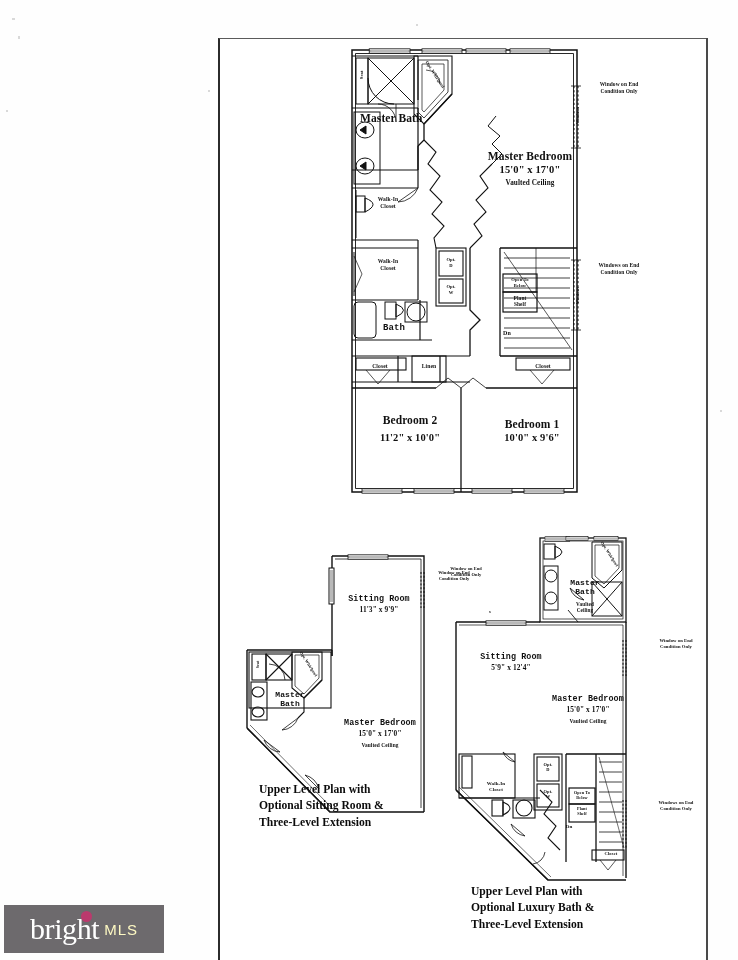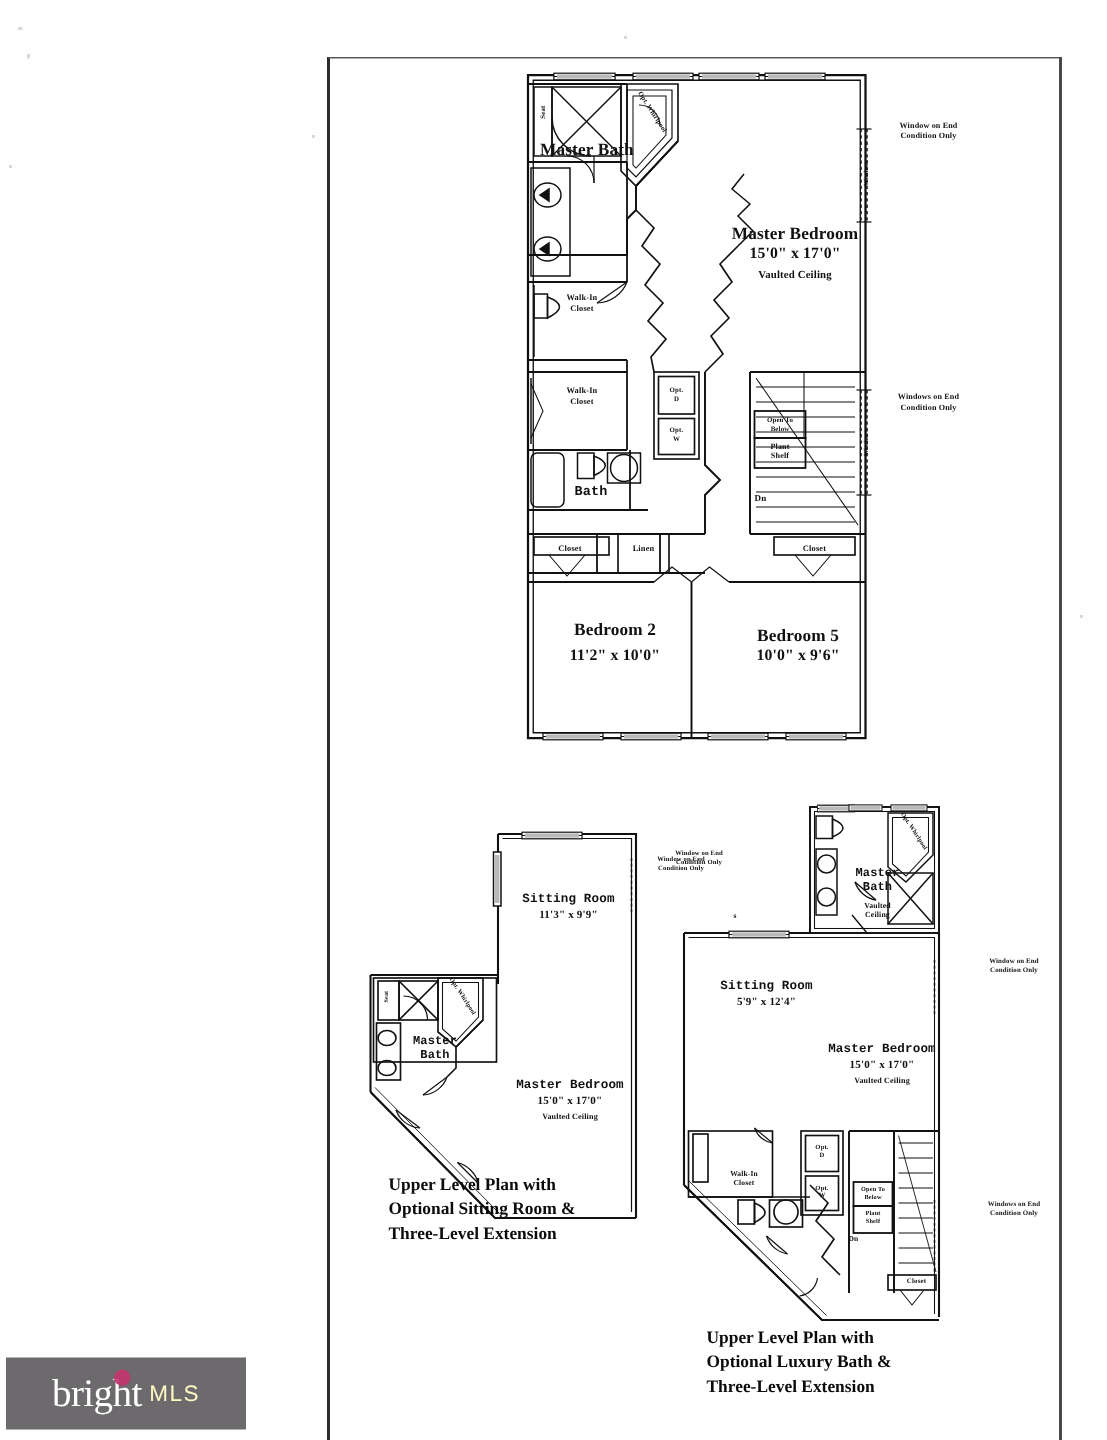--- a/index.html
+++ b/index.html
@@ -29,21 +29,21 @@
   .mini{font-size:6.4px;line-height:1.15;font-family:Liberation Mono, monospace;}
   .note{font-size:5.4px;line-height:1.25;white-space:normal;width:58px;text-align:center;}
   .caption{font-size:11.6px;line-height:1.42;text-align:left;white-space:normal;
            font-weight:bold;color:#0b0b0b;}
   .rot-wp{transform:rotate(57deg);transform-origin:50% 50%;}
   .rot-seat{transform:rotate(-90deg);transform-origin:50% 50%;}
   .rot-win{transform:rotate(-90deg);transform-origin:50% 50%;font-size:4.2px;}
   
   #wm{position:absolute;left:4px;top:905px;width:160px;height:48px;
       background:#6d6a6d;display:flex;align-items:center;justify-content:center;}
-  #wm .b{font-family:"Liberation Serif",serif;font-size:26px;color:#ffffff;
+  #wm .b{font-family:"Liberation Serif",serif;font-size:30px;color:#ffffff;
          letter-spacing:-.4px;position:relative;font-weight:normal;}
   #wm .dot{position:absolute;right:7px;top:-1px;width:11px;height:11px;
            border-radius:50%;background:#c2356e;opacity:.92;}
   #wm .m{font-family:"Liberation Sans",sans-serif;font-size:15px;color:#fef9c3;
          letter-spacing:1px;margin-left:5px;}
   .speck{position:absolute;background:#d9d9d9;}
 </style>
 </head>
 <body>
 
@@ -384,30 +384,30 @@
     <g stroke="#111" fill="none" stroke-width="1.1">
       <path d="M540 790 L552 802 L544 814 L556 826 L548 838 L560 850"></path>
     </g>
     <g stroke="#111" fill="none" stroke-width="0.8">
       <path d="M525 836 l-14 -12"></path>
       <path d="M511 824 a18 18 0 0 0 14 12"></path>
       <path d="M545 852 a14 14 0 0 1 -12 12"></path>
     </g>
   </svg>
 
-  <div class="lbl room" style="left:360px;top:94px;width:60px;"><span>Master Bath</span></div>
+  <div class="lbl room" style="left:360px;top:112px;width:60px;"><span>Master Bath</span></div>
 
   <div class="lbl room" style="left:440px;top:150px;width:180px;"><span>Master Bedroom</span></div>
   <div class="lbl dim" style="left:440px;top:164px;width:180px;"><span>15'0" x 17'0"</span></div>
   <div class="lbl sub" style="left:440px;top:179px;width:180px;"><span>Vaulted Ceiling</span></div>
 
   <div class="lbl room" style="left:360px;top:414px;width:100px;"><span>Bedroom 2</span></div>
   <div class="lbl dim" style="left:360px;top:432px;width:100px;"><span>11'2" x 10'0"</span></div>
 
-  <div class="lbl room" style="left:482px;top:418px;width:100px;"><span>Bedroom 5</span></div>
+  <div class="lbl room" style="left:482px;top:418px;width:100px;"><span>Bedroom 1</span></div>
   <div class="lbl dim" style="left:482px;top:432px;width:100px;"><span>10'0" x 9'6"</span></div>
 
   <div class="lbl mini" style="left:374px;top:323px;width:40px;font-size:9px;"><span>Bath</span></div>
 
   <div class="lbl xtiny rot-seat" style="left:349px;top:72px;width:26px;"><span>Seat</span></div>
 
   <div class="lbl xtiny rot-wp" style="left:415px;top:72px;width:40px;line-height:1.1;">
     <span>Opt. Whirlpool</span></div>
 
   <div class="lbl tiny" style="left:362px;top:196px;width:52px;">Walk-In<br>Closet</div>

